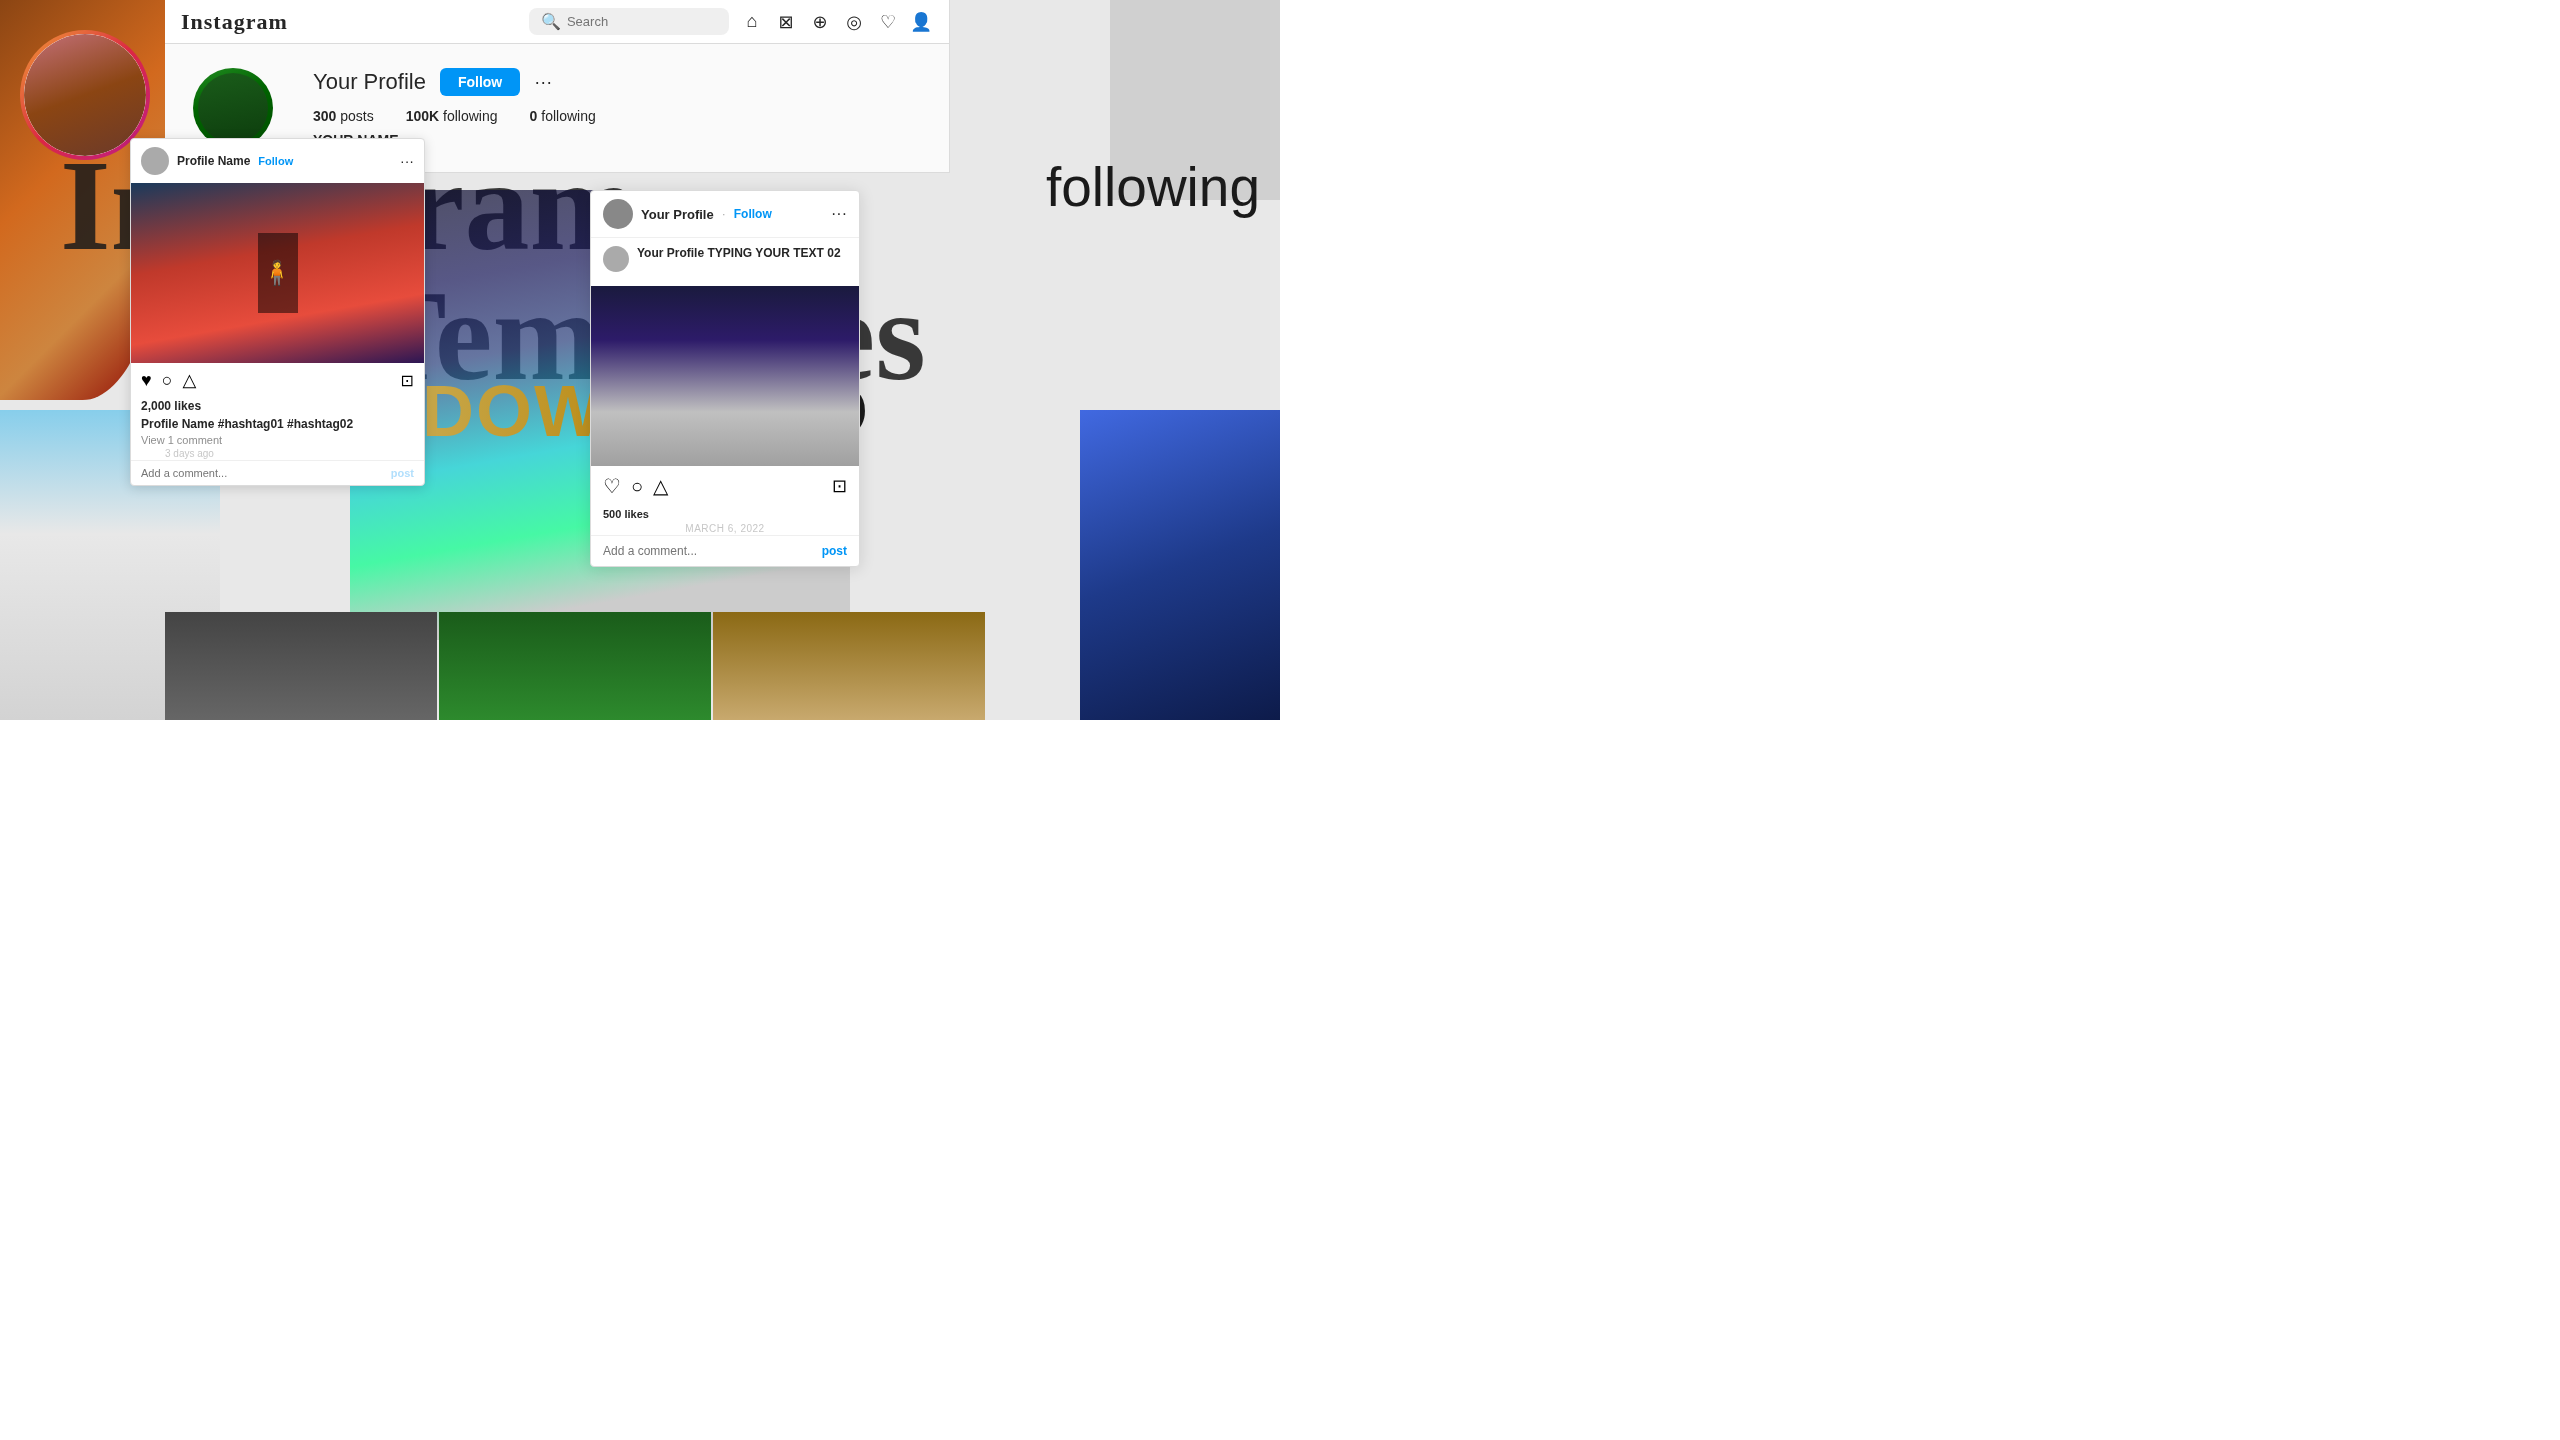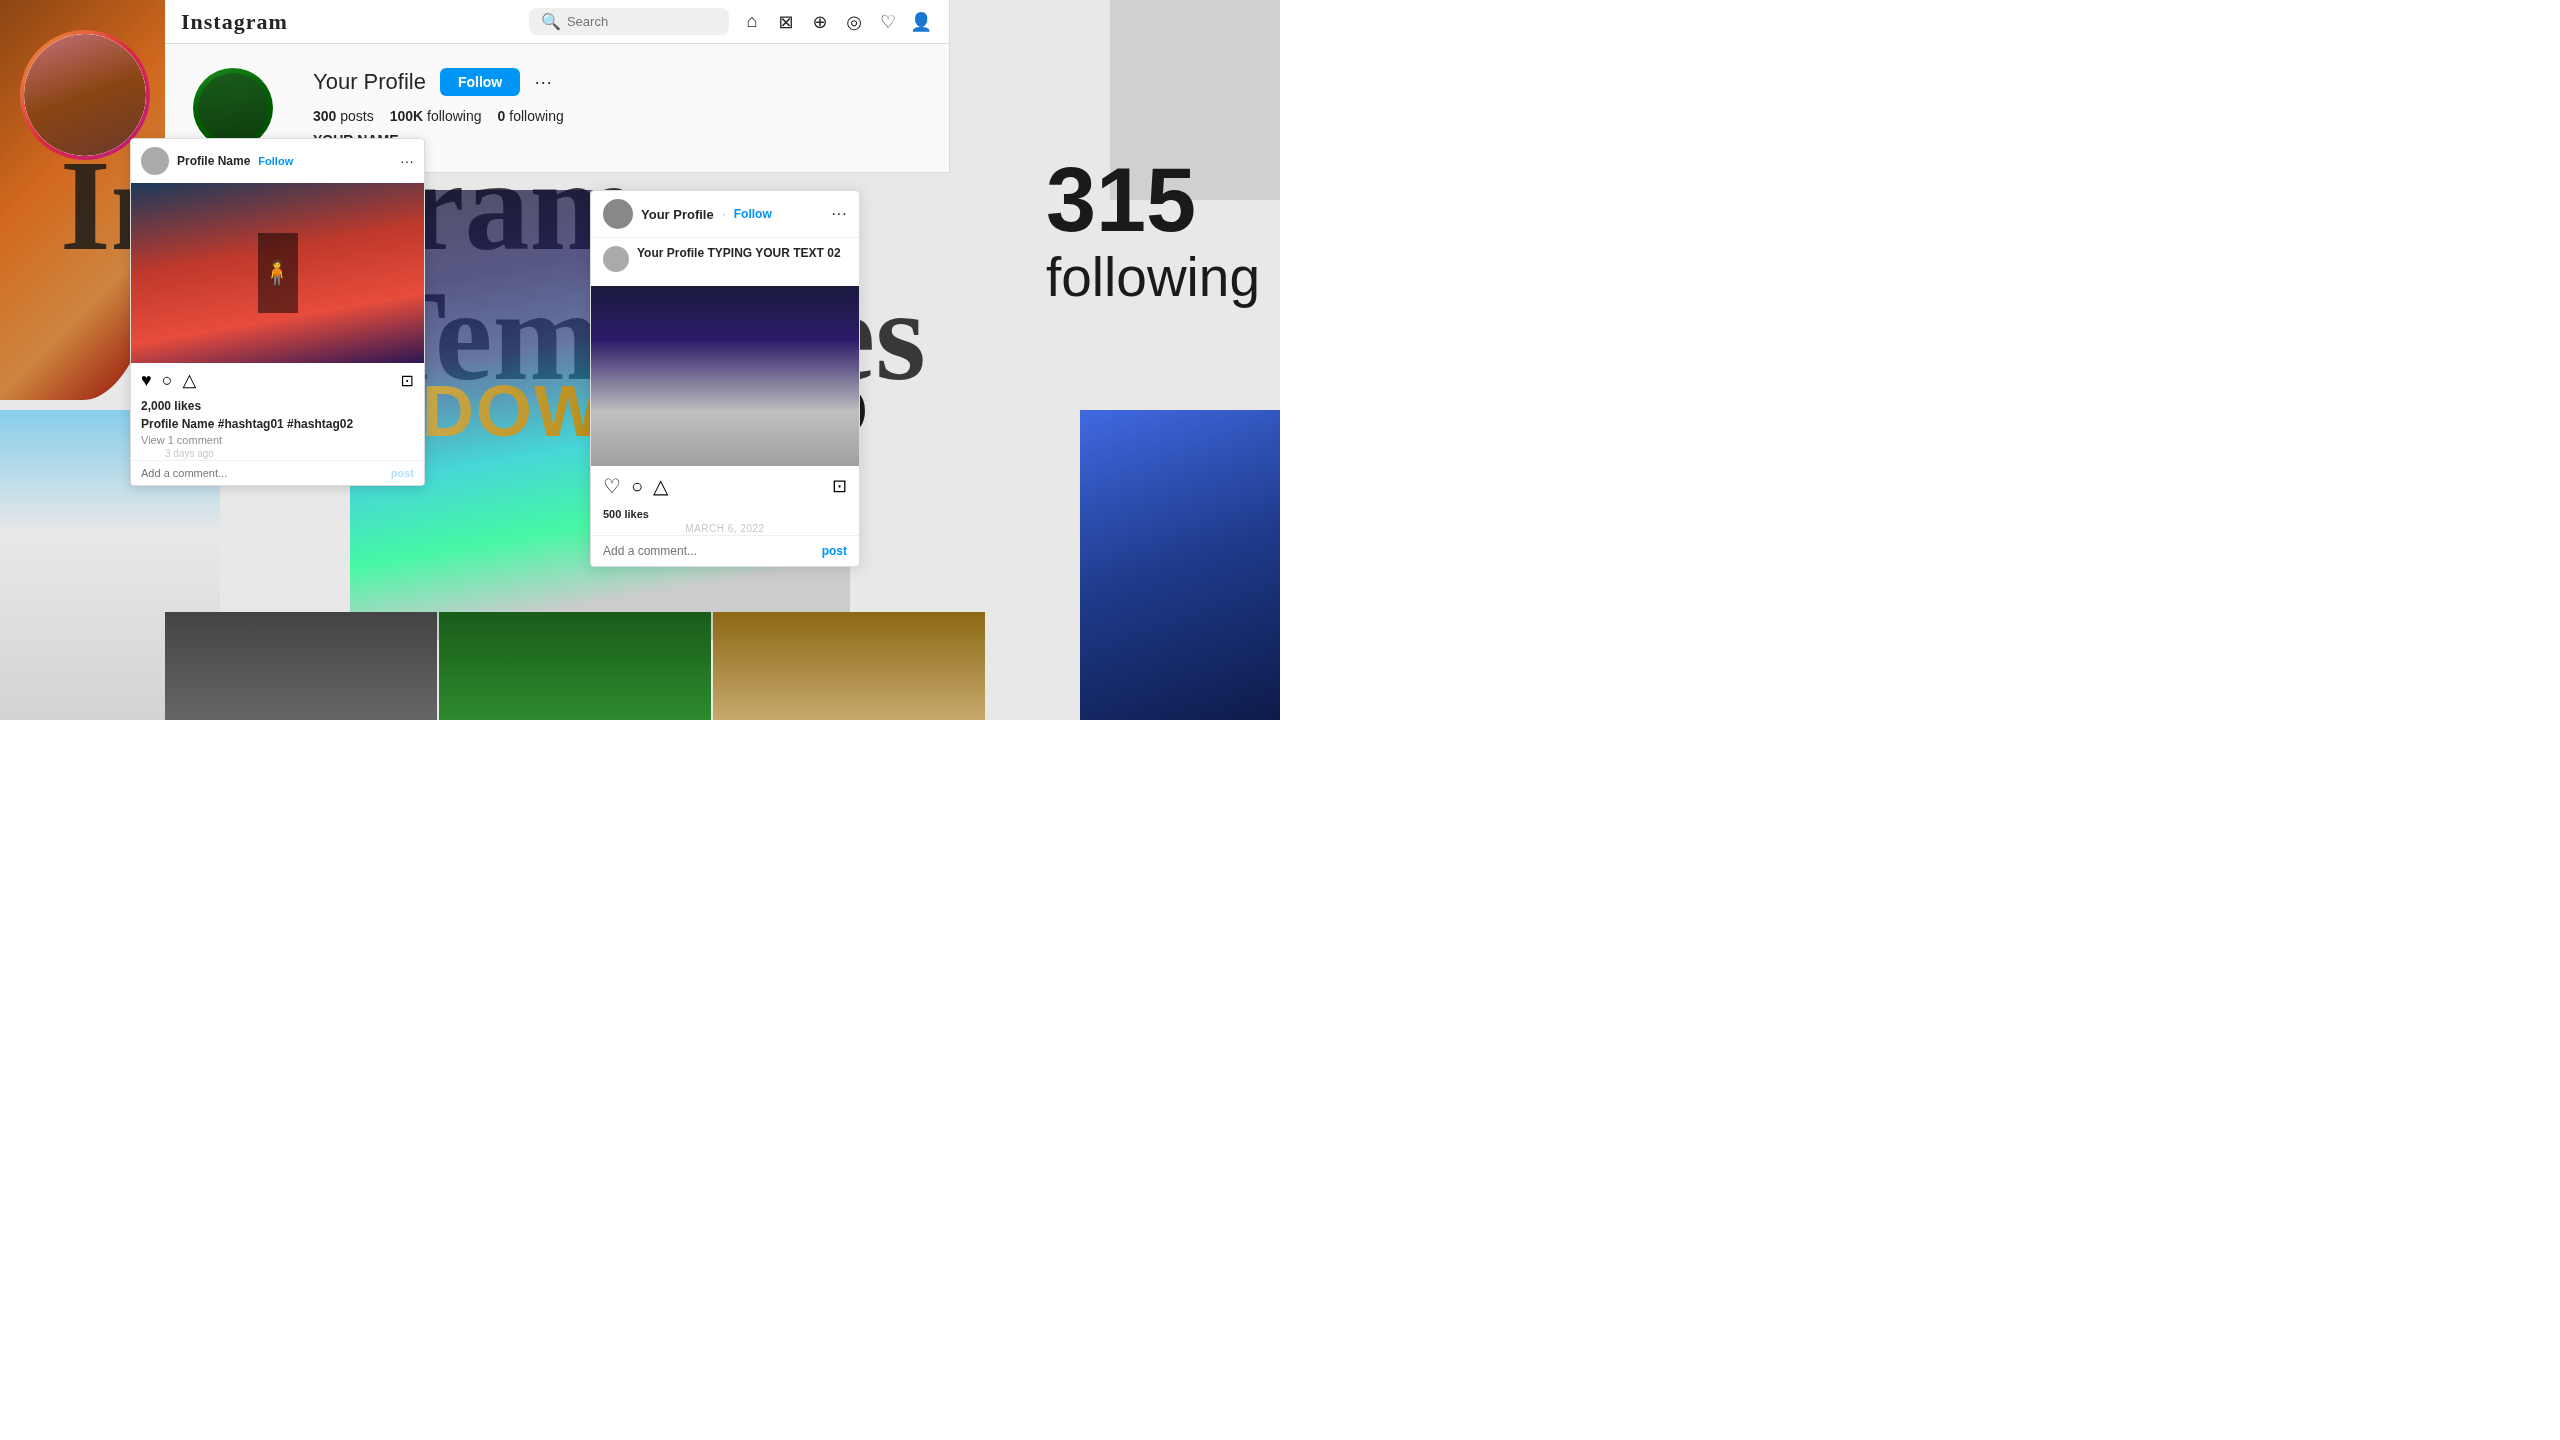--- a/index.html
+++ b/index.html
@@ -230,21 +230,21 @@
     }
     .more-btn {
       background: none;
       border: none;
       font-size: 18px;
       cursor: pointer;
       color: #262626;
     }
     .profile-stats {
       display: flex;
-      gap: 16px;
+      gap: 32px;
       margin-bottom: 8px;
     }
     .stat-item {
       font-size: 14px;
       color: #262626;
     }
     .stat-item strong {
       font-weight: 600;
     }
     .profile-name {
@@ -566,21 +566,20 @@
 <div class="script-overlay">
   <div class="script-line">Instagram</div>
   <div class="script-line2">Templates</div>
 </div>
 
 <div class="free-download">
   <span class="free">FREE </span><span class="down">DOWN</span><span class="load">LOAD</span>
 </div>
 
 <div class="right-stats">
-  <div class="right-stats-number">315</div>
   <div class="right-stats-label">following</div>
 </div>
 
 <div class="ig-panel">
 
   <nav class="ig-nav">
     <div class="ig-logo">Instagram</div>
     <div class="ig-search-bar">
       <span>🔍</span>
       <input type="text" placeholder="Search" style="">

